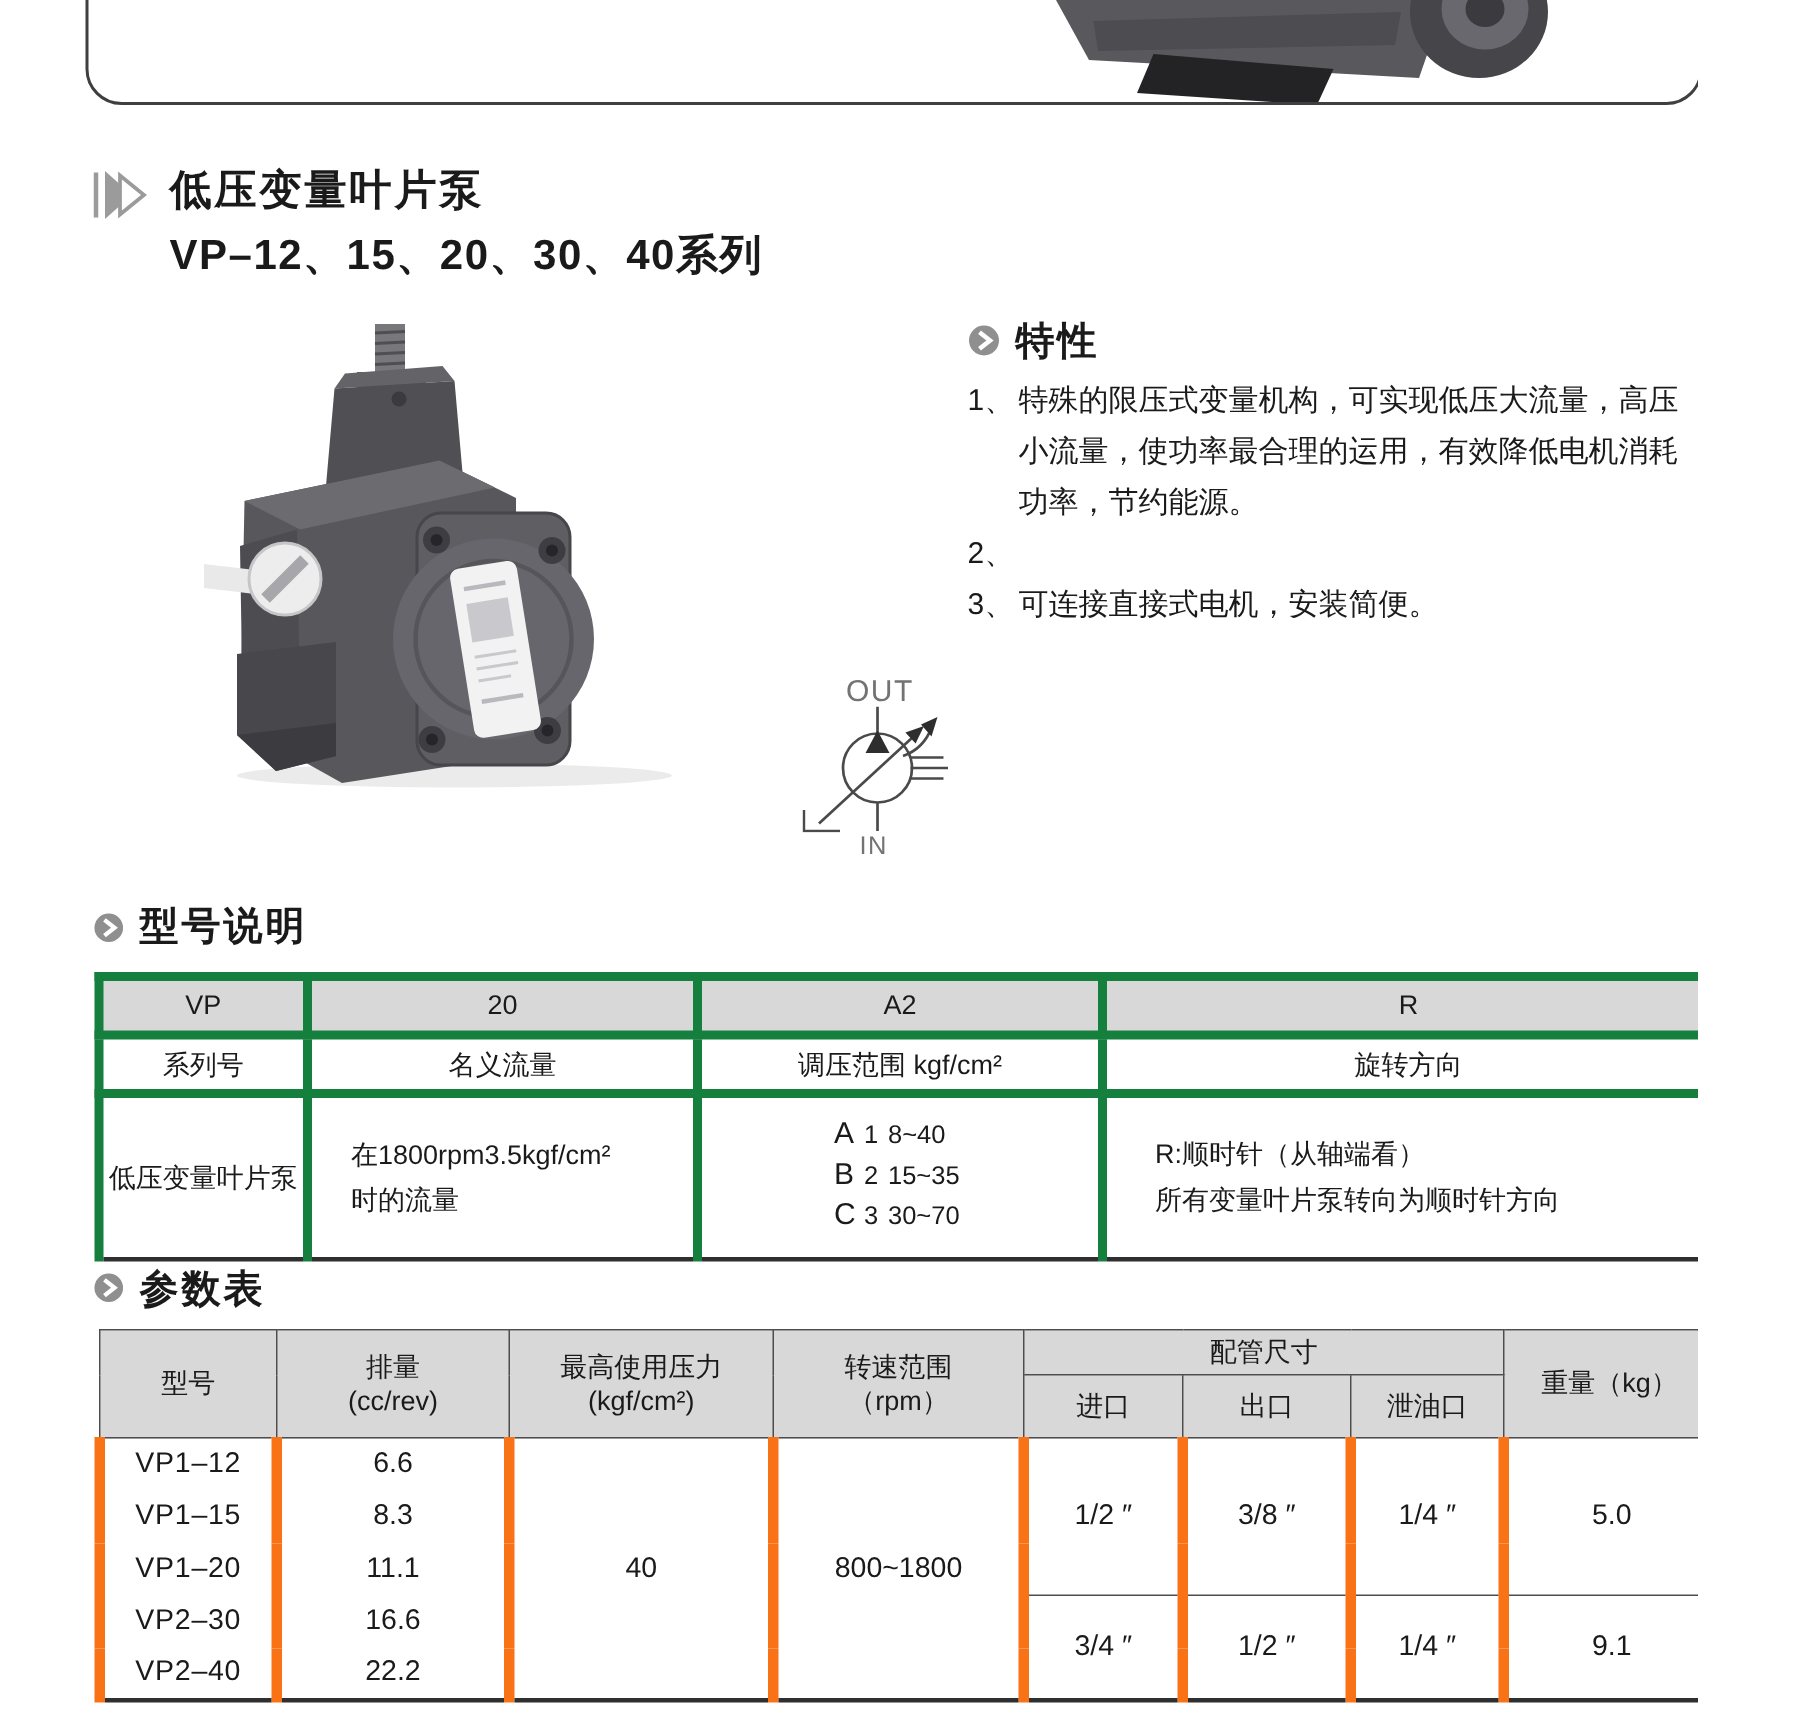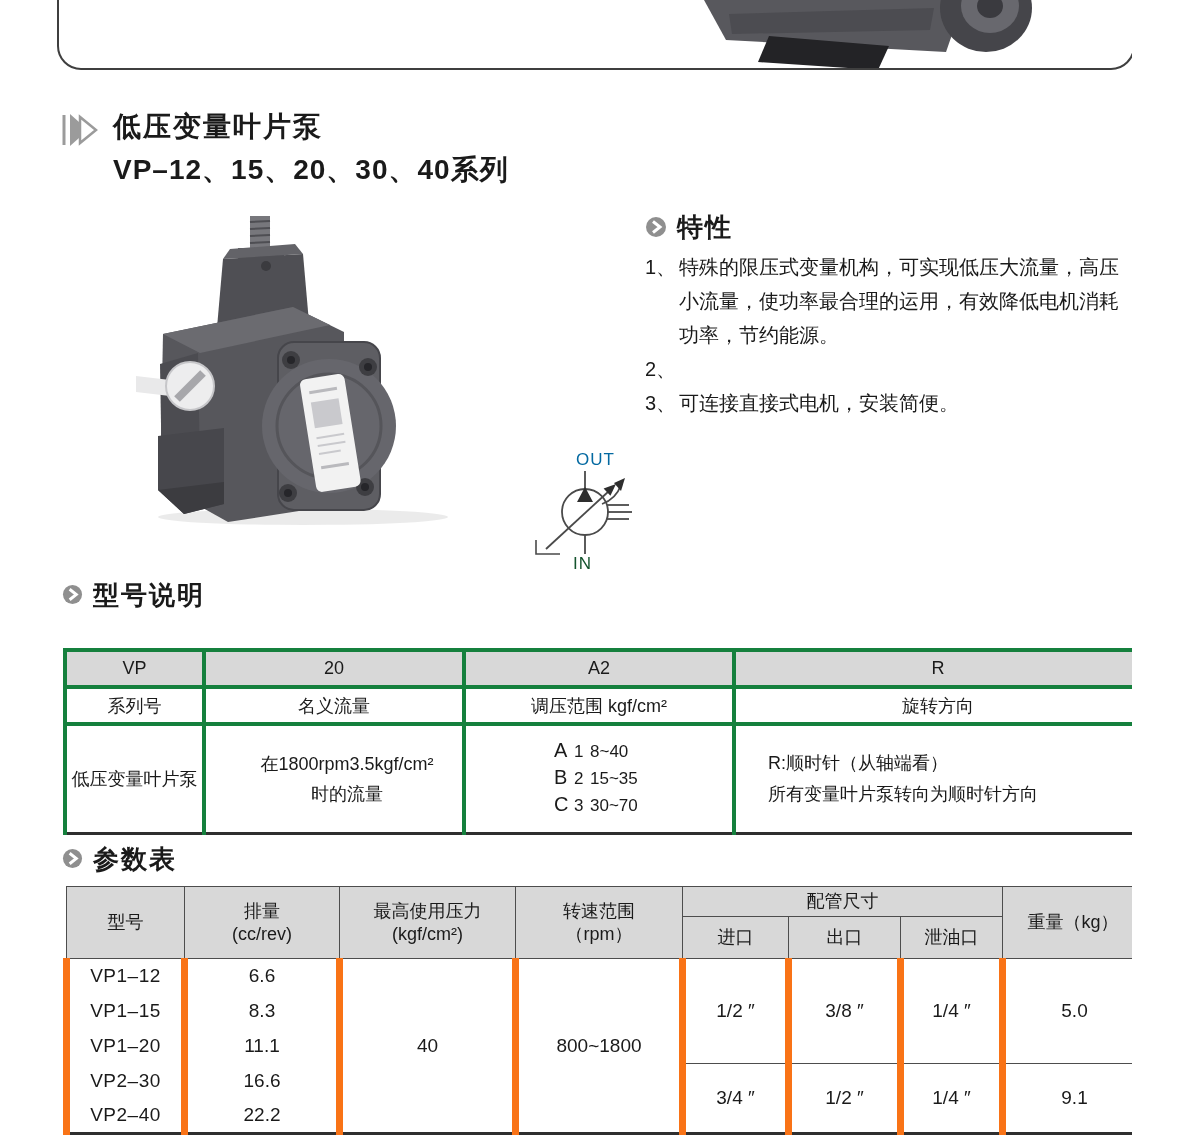--- a/index.html
+++ b/index.html
@@ -25,37 +25,37 @@
   .sec-head .sec-label{font-size:26px;font-weight:600;letter-spacing:2px;line-height:26px;}
   .sec-icon{margin-top:2px;flex:0 0 auto;}
   
   .features{position:absolute;left:645px;top:214px;width:512px;}
   .features .sec-head{margin-bottom:10px;}
   .feat-item{display:flex;font-size:20px;line-height:34px;}
   .feat-num{width:34px;flex:0 0 auto;}
   .feat-text{width:452px;}
   
   .hyd-symbol{position:absolute;left:524px;top:450px;width:168px;height:132px;}
-  .hyd-out{position:absolute;left:52px;top:0;font-size:17px;color:#0369a1;letter-spacing:1px;}
-  .hyd-in{position:absolute;left:49px;top:104px;font-size:17px;color:#14532d;letter-spacing:1px;}
+  .hyd-out{position:absolute;left:40px;top:0;font-size:20px;color:#737373;letter-spacing:1px;}
+  .hyd-in{position:absolute;left:49px;top:104px;font-size:17px;color:#737373;letter-spacing:1px;}
   .hyd-svg{position:absolute;left:0;top:21px;}
   
-  .sec-model{position:absolute;left:62px;top:582px;}
+  .sec-model{position:absolute;left:62px;top:606px;font-family:Liberation Mono, monospace;}
   .sec-params{position:absolute;left:62px;top:846px;}
   
   table{border-collapse:collapse;table-layout:fixed;position:absolute;left:63px;background:#fff;}
   td{vertical-align:middle;text-align:center;padding:0;}
   .model-table{top:648px;width:1077px;border:1px solid #4d4d4d;}
-  .model-table td{border:4px solid #15803d;font-size:18px;margin-left:36px;}
+  .model-table td{border:6px solid #15803d;font-size:18px;margin-left:36px;}
   .model-table tr.mt-r1 td{background:#d8d8d8;height:33px;}
   .model-table tr.mt-r2 td{height:33px;}
   .model-table tr.mt-r3 td{height:106px;}
   .model-table tr.mt-r3 td{border-bottom:3px solid #2f2f2f;}
   .cell-left{text-align:left;}
-  .flow-cell{padding-left:26px;font-size:18px;line-height:30px;text-align:center;}
+  .flow-cell{padding-left:26px;font-size:18px;line-height:30px;}
   .abc-cell{padding-left:88px;}
   .abc-row{display:flex;align-items:baseline;height:27px;}
   .abc-letter{font-size:20px;width:20px;}
   .abc-code{font-size:17px;width:16px;}
   .abc-range{font-size:17px;}
   .rot-cell{padding-left:32px;font-size:18px;line-height:31px;}
   .params-table{top:886px;width:1077px;border:1px solid #4d4d4d;border-bottom:3px solid #2f2f2f;}
   .params-table thead td{background:#d8d8d8;border:1px solid #4d4d4d;font-size:18px;line-height:23px;}
   .params-table thead tr.pt-h1 td{height:29px;}
   .params-table thead tr.pt-h2 td{height:41px;}

